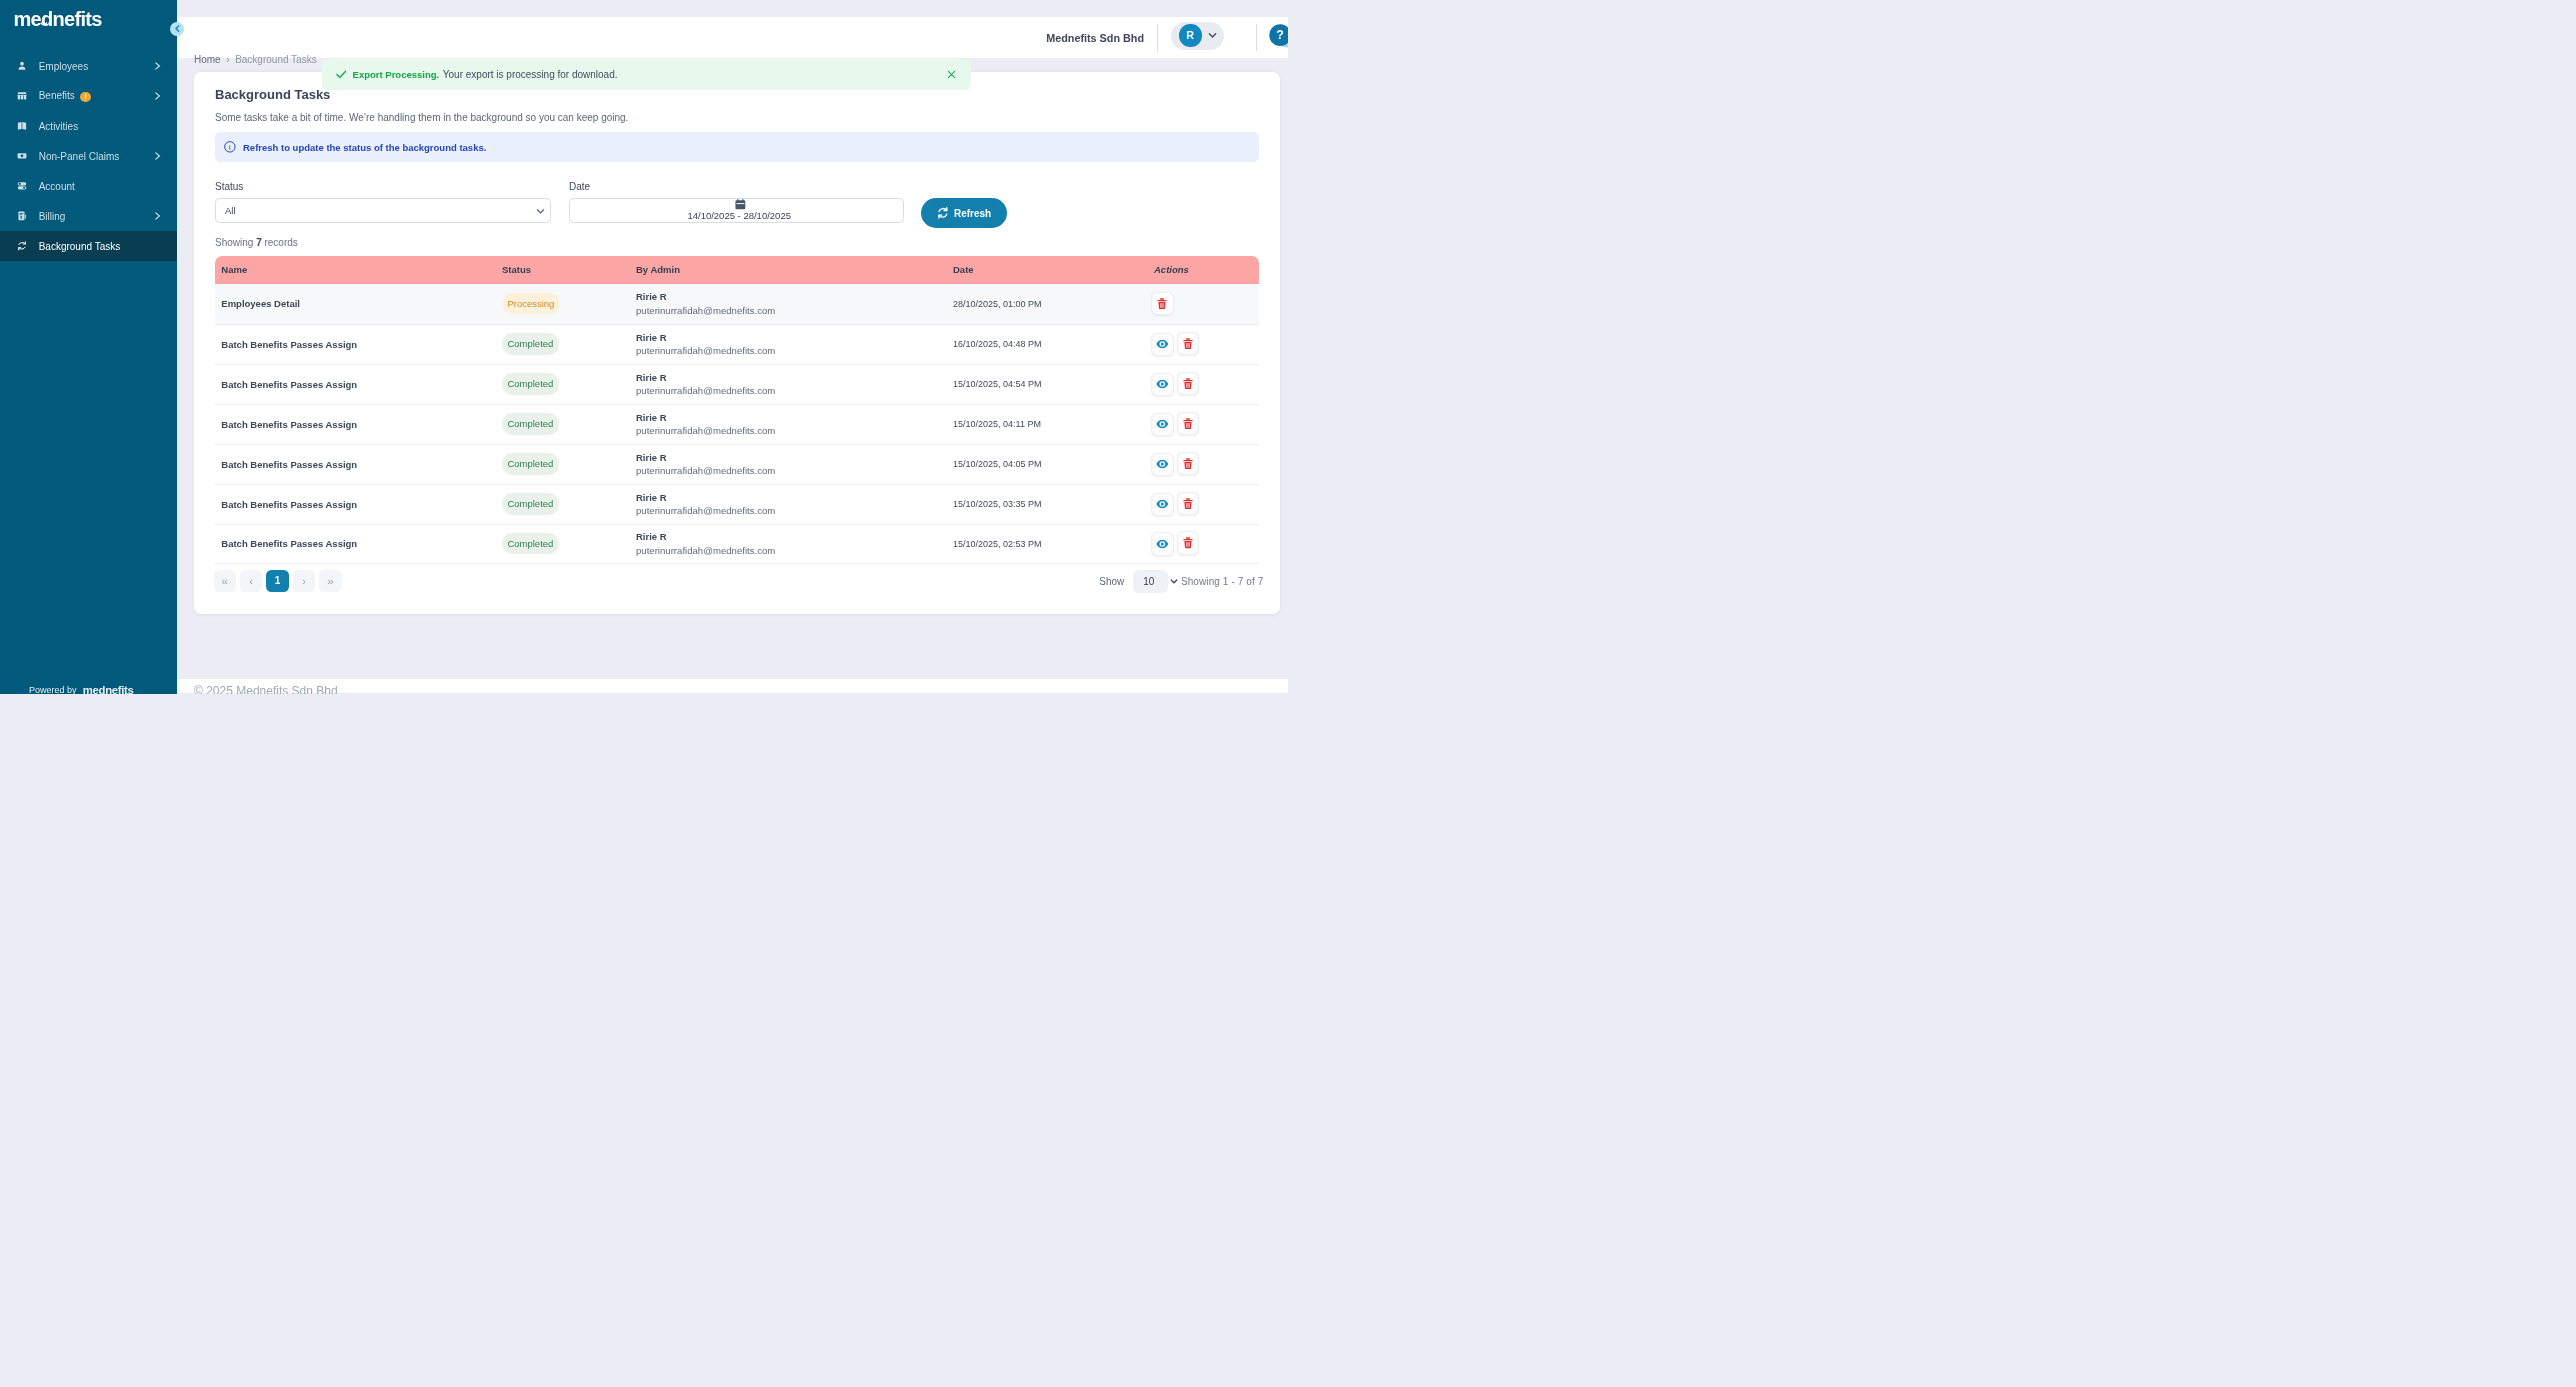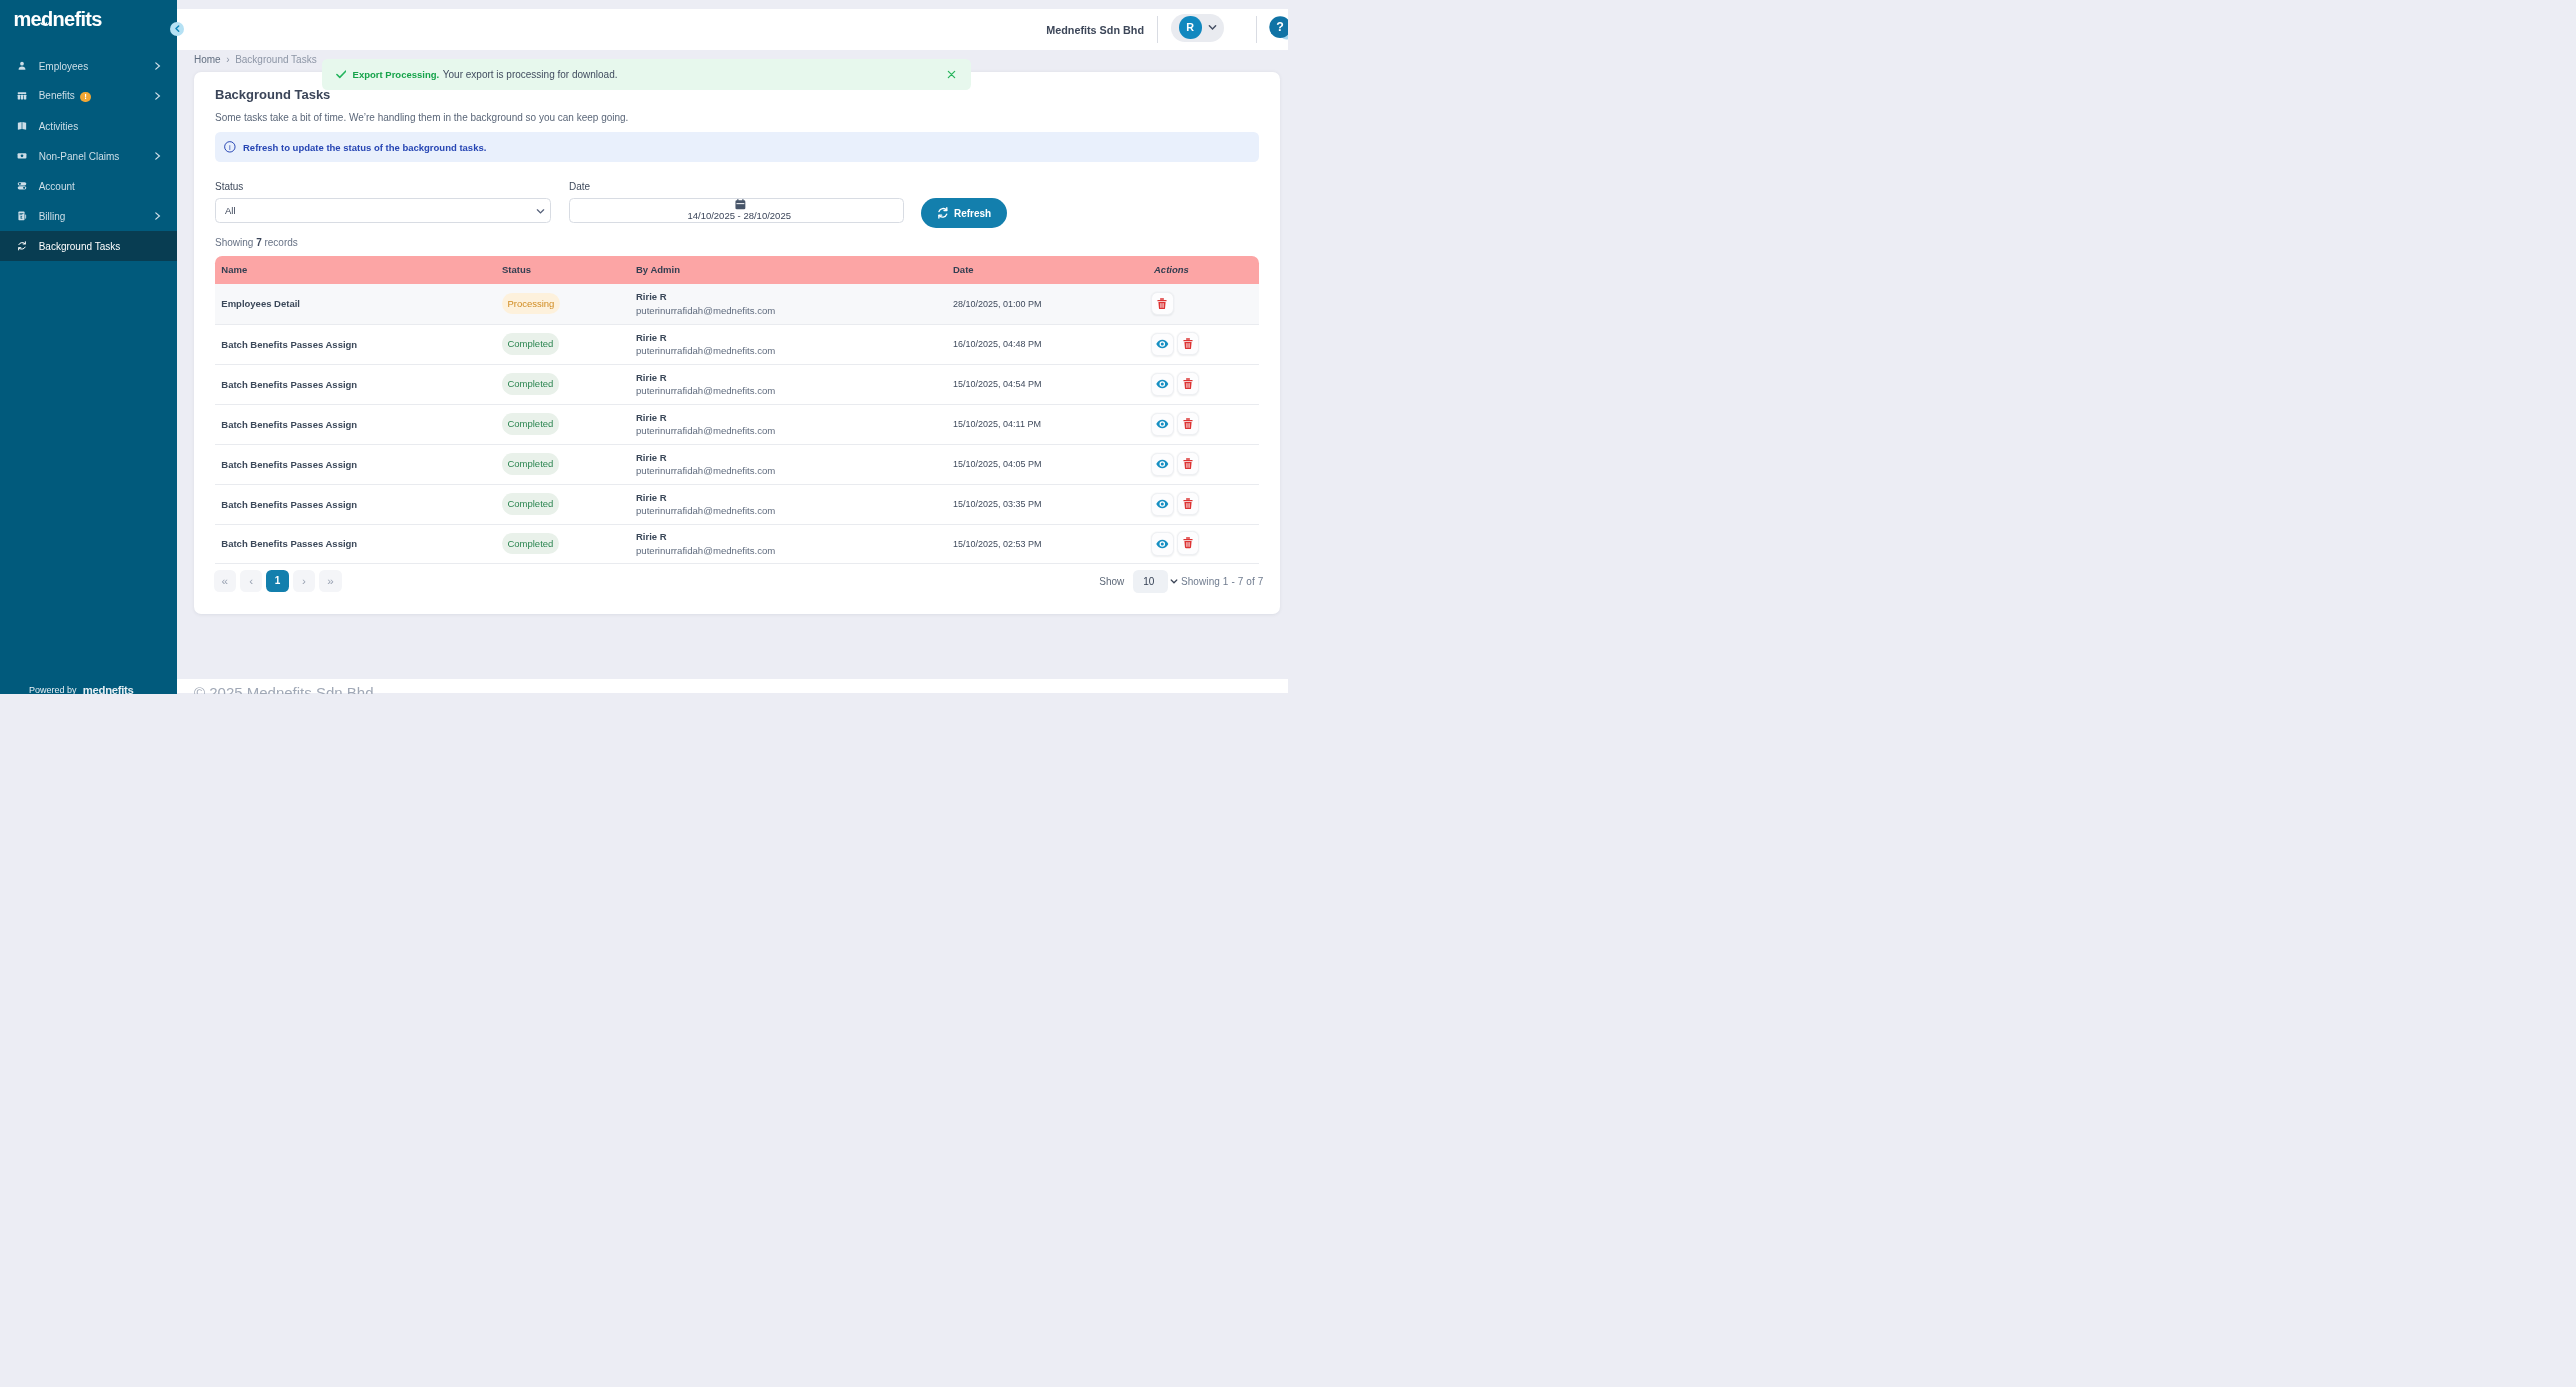--- a/index.html
+++ b/index.html
@@ -14,21 +14,21 @@
 .mitem { position:relative; height:30px; display:flex; align-items:center; color:#cfdfe8; font-size:10px; }
 .mitem .mi { width:10px; height:11.7px; margin-left:16.7px; margin-right:12px; flex:0 0 10px; }
 .mitem .chev { position:absolute; right:16px; top:50%; transform:translateY(-50%); }
 .mitem.active { background:#083d52; color:#fff; }
 .badge-excl { display:inline-block; width:10.8px; height:10.8px; background:#f2a735; border-radius:50%; color:#fff; font-size:8px; font-weight:bold; text-align:center; line-height:10.8px; margin-left:5.4px; }
 #collapse { position:absolute; left:170px; top:21.6px; width:14.4px; height:14.4px; border-radius:50%; background:#b5e1f4; z-index:6; display:flex; align-items:center; justify-content:center; }
 #powered { position:absolute; left:29px; bottom:-1.8px; color:#e8f0f4; font-size:9px; display:flex; align-items:center; gap:6.3px; }
 #powered .pl { font-weight:bold; font-size:11.3px; letter-spacing:-0.3px; }
 
 
-#header { position:absolute; left:177px; top:9px; width:1111px; height:41px; background:#fff;padding-left:41px; }
+#header { position:absolute; left:177px; top:17px; width:1111px; height:41px; background:#fff;padding-left:41px; }
 #hname { position:absolute; right:144px; top:0; height:41px; display:flex; align-items:center; font-size:10.8px; font-weight:bold; color:#3d4759; }
 .vdiv { position:absolute; top:7.2px; height:27px; width:0.9px; background:#d9dce3; }
 #avpill { position:absolute; left:994px; top:4.5px; width:53px; height:28px; background:#e9ebf0; border-radius:14.4px; }
 #avcirc { position:absolute; left:1002px; top:7.2px; width:22.5px; height:22.5px; border-radius:50%; background:#1188bf; color:#fff; font-size:10.8px; font-weight:bold; display:flex; align-items:center; justify-content:center; }
 #help { position:absolute; left:1092px; top:7.2px; width:25px; height:24px; }
 
 
 #toast { position:absolute; left:322px; top:59px; width:649px; height:31px; background:#e7f8ed; border-radius:5.4px; z-index:4; display:flex; align-items:center; }
 #toast .tt { color:#16a34a; font-weight:bold; font-size:9.5px; }
 #toast .tb { color:#424d60; font-size:10px; }
@@ -79,21 +79,21 @@
 #pager { position:absolute; left:19.6px; top:498px; height:21.6px; display:flex; gap:3.9px; }
 .pbtn { width:22.5px; height:21.6px; border-radius:5.4px; background:#f4f5f8; color:#9aa3b3; display:flex; align-items:center; justify-content:center; font-size:11.7px; }
 .pbtn.on { background:#137fad; color:#fff; font-weight:bold; font-size:10px; }
 #showGrp { position:absolute; right:16.7px; top:498px; height:23.4px; display:flex; align-items:center; font-size:10px; color:#5d6878; }
 #showSel { width:35px; height:23.4px; background:#eef1f5; border-radius:5.4px; margin-left:9px; display:flex; align-items:center; color:#323e52; position:relative; }
 #showSel .v { margin-left:10px; }
 #showing17 { margin-left:12.6px; color:#707c8f; letter-spacing:0.1px; }
 
 
 #footer { position:absolute; left:177px; top:679px; width:1111px; height:14.4px; background:#fff; }
-#footer span { position:absolute; left:17px; top:4.5px; font-size:15px; color:#a0a8b6; }
+#footer span { position:absolute; left:17px; top:4.5px; font-size:12px; color:#a0a8b6; }
 svg { display:block; }
 </style>
 </head>
 <body>
 
 <div id="header">
   <div id="hname">Mednefits Sdn Bhd</div>
   <div class="vdiv" style="left:980px;"></div>
   <div id="avpill"></div>
   <div id="avcirc">R</div>

